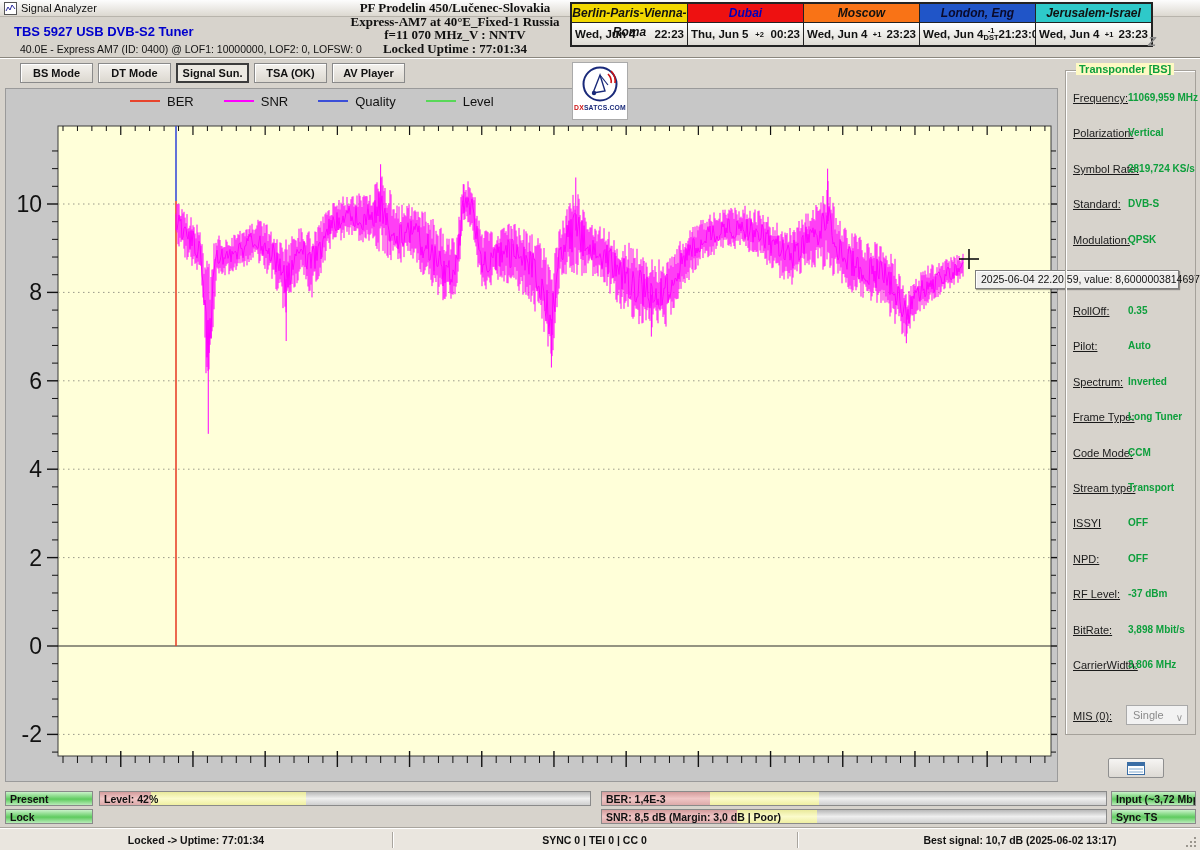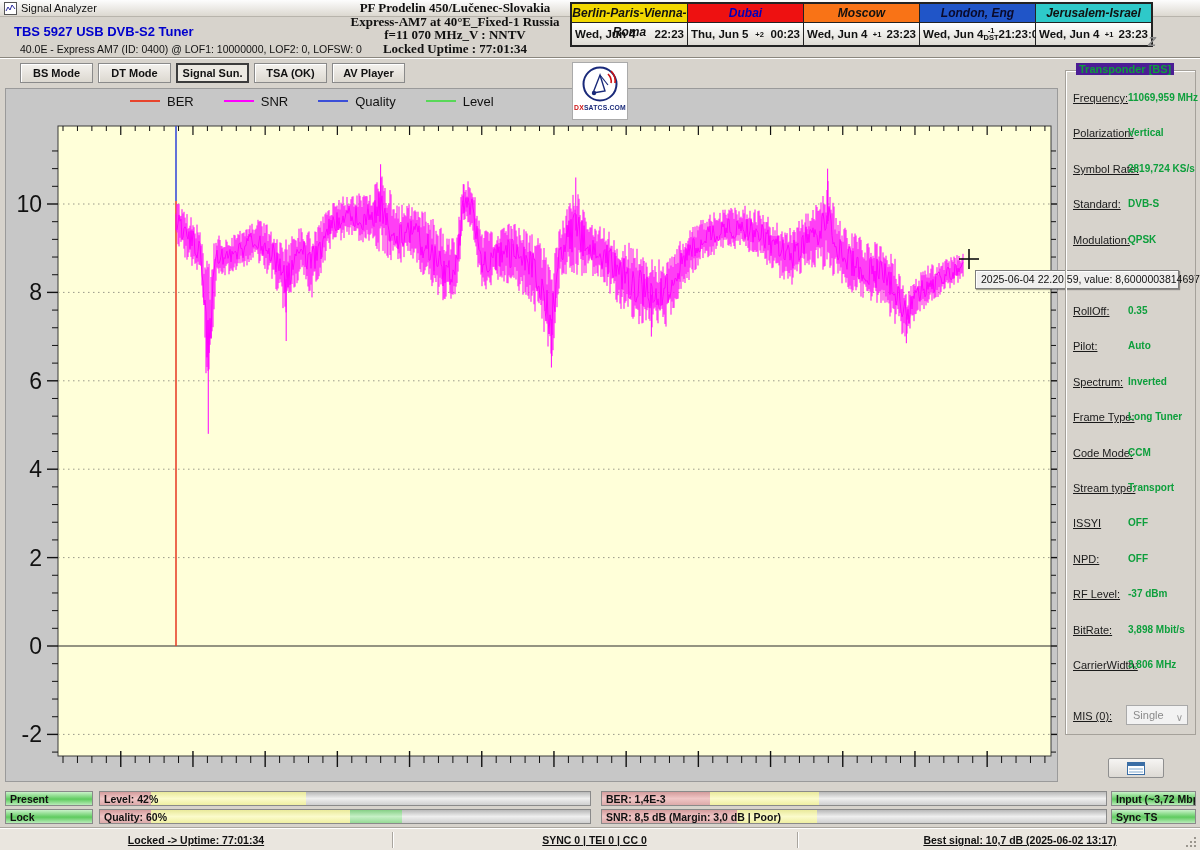--- a/index.html
+++ b/index.html
@@ -52,21 +52,21 @@
   #logo .lg-dx { color:#cc1111; } #logo .lg-rest { color:#1a2a7a; }
 
   
   #tooltip { position:absolute; left:975px; top:270px; width:204px; height:19px; background:#f0efee;
      border:1px solid #7d7d7d; box-shadow:inset 1px 1px 0 #fff, 1px 1px 1px rgba(0,0,0,.35);
      font-size:10.5px; color:#111; line-height:17px; padding-left:5px; white-space:nowrap; }
 
   
   #tp-panel { position:absolute; left:1065px; top:70px; width:131px; height:665px;
      border:1px solid #a5a19a; box-shadow:inset 1px 1px 0 #fff; }
-  #tp-title { position:absolute; left:1076px; top:63px; font-size:11px; font-weight:bold; color:#0d9f3c; background:#4c1d95; padding:0 3px; }
+  #tp-title { position:absolute; left:1076px; top:63px; font-size:11px; font-weight:bold; color:#0d9f3c; background:#fef9c3; padding:0 3px; }
   .tp-label { position:absolute; font-size:11px; color:#1a1a1a;text-decoration:underline; }
   .tp-value { position:absolute; font-size:10px; font-weight:bold; color:#0d9f3c; }
   #mis-select { position:absolute; width:62px; height:20px; background:#f2f2f2; border:1px solid #a9a9a9;
      font-size:11px; color:#8a8a8a; line-height:18px; padding-left:6px; }
   #mis-select .chev { position:absolute; right:4px; top:3px; color:#9a9a9a; font-size:10px; }
   #panel-btn { position:absolute; left:1108px; top:758px; width:56px; height:20px;
      background:linear-gradient(180deg,#f6f5f3,#dddad4); border:1px solid #8f8f8f; border-radius:2px;
      display:flex; align-items:center; justify-content:center; cursor:default; }
 
   
@@ -76,21 +76,21 @@
   .bar .lbl { position:absolute; left:4px; top:0; font-size:10.5px; font-weight:bold; color:#111; line-height:14px; white-space:nowrap; }
   .seg-red    { background:linear-gradient(180deg,#d49c9c,#f0c6c6 50%,#dcaaaa); }
   .seg-yellow { background:linear-gradient(180deg,#e9e99b,#fbfbcb 50%,#efefA2); }
   .seg-green  { background:linear-gradient(180deg,#86cf86,#c6f0c6 50%,#96da96); }
   .seg-full   { background:linear-gradient(180deg,#c9f2c9,#5fcb5f 55%,#b9ecb9); }
 
   
   #statusbar { position:absolute; left:0; top:828px; width:1200px; height:22px; background:#eae6df;
      border-top:1px solid #fff; box-shadow:0 -1px 0 #a9a59e; }
   .sb-sec { position:absolute; top:0; height:22px; font-size:10.5px; font-weight:bold; color:#111;
-     display:flex; align-items:center; justify-content:center;text-decoration:underline; }
+     display:flex; align-items:center; justify-content:center; }
   .sb-div { position:absolute; top:3px; height:16px; width:1px; background:#a9a59e; box-shadow:1px 0 0 #fff; }
   #grip { position:absolute; right:2px; top:8px; }
 </style>
 </head>
 <body>
 
 <div id="screen">
 
   <div id="titlebar">
     <svg width="13" height="13">
@@ -540,26 +540,20 @@
       <div class="lbl">BER: 1,4E-3</div>
     </div>
     <div class="bar" style="left: 1111px; top: 791px; width: 85px;">
       <div class="seg seg-full" style="left: 0px; width: 100%;"></div>
       <div class="lbl">Input (~3,72 Mbps)</div>
     </div>
     <div class="bar" style="left: 5px; top: 809px; width: 88px;">
       <div class="seg seg-full" style="left: 0px; width: 100%;"></div>
       <div class="lbl">Lock</div>
     </div>
-    <div class="bar" style="left: 99px; top: 809px; width: 492px;">
-      <div class="seg seg-red" style="left: 0%; width: 10.5%;"></div>
-      <div class="seg seg-yellow" style="left: 10.5%; width: 40.5%;"></div>
-      <div class="seg seg-green" style="left: 51%; width: 10.6%;"></div>
-      <div class="lbl">Quality: 60%</div>
-    </div>
     <div class="bar" style="left: 601px; top: 809px; width: 506px;">
       <div class="seg seg-red" style="left: 0%; width: 26.7%;"></div>
       <div class="seg seg-yellow" style="left: 26.7%; width: 16%;"></div>
       <div class="lbl">SNR: 8,5 dB (Margin: 3,0 dB | Poor)</div>
     </div>
     <div class="bar" style="left: 1111px; top: 809px; width: 85px;">
       <div class="seg seg-full" style="left: 0px; width: 100%;"></div>
       <div class="lbl">Sync TS</div>
     </div>
   </div>

